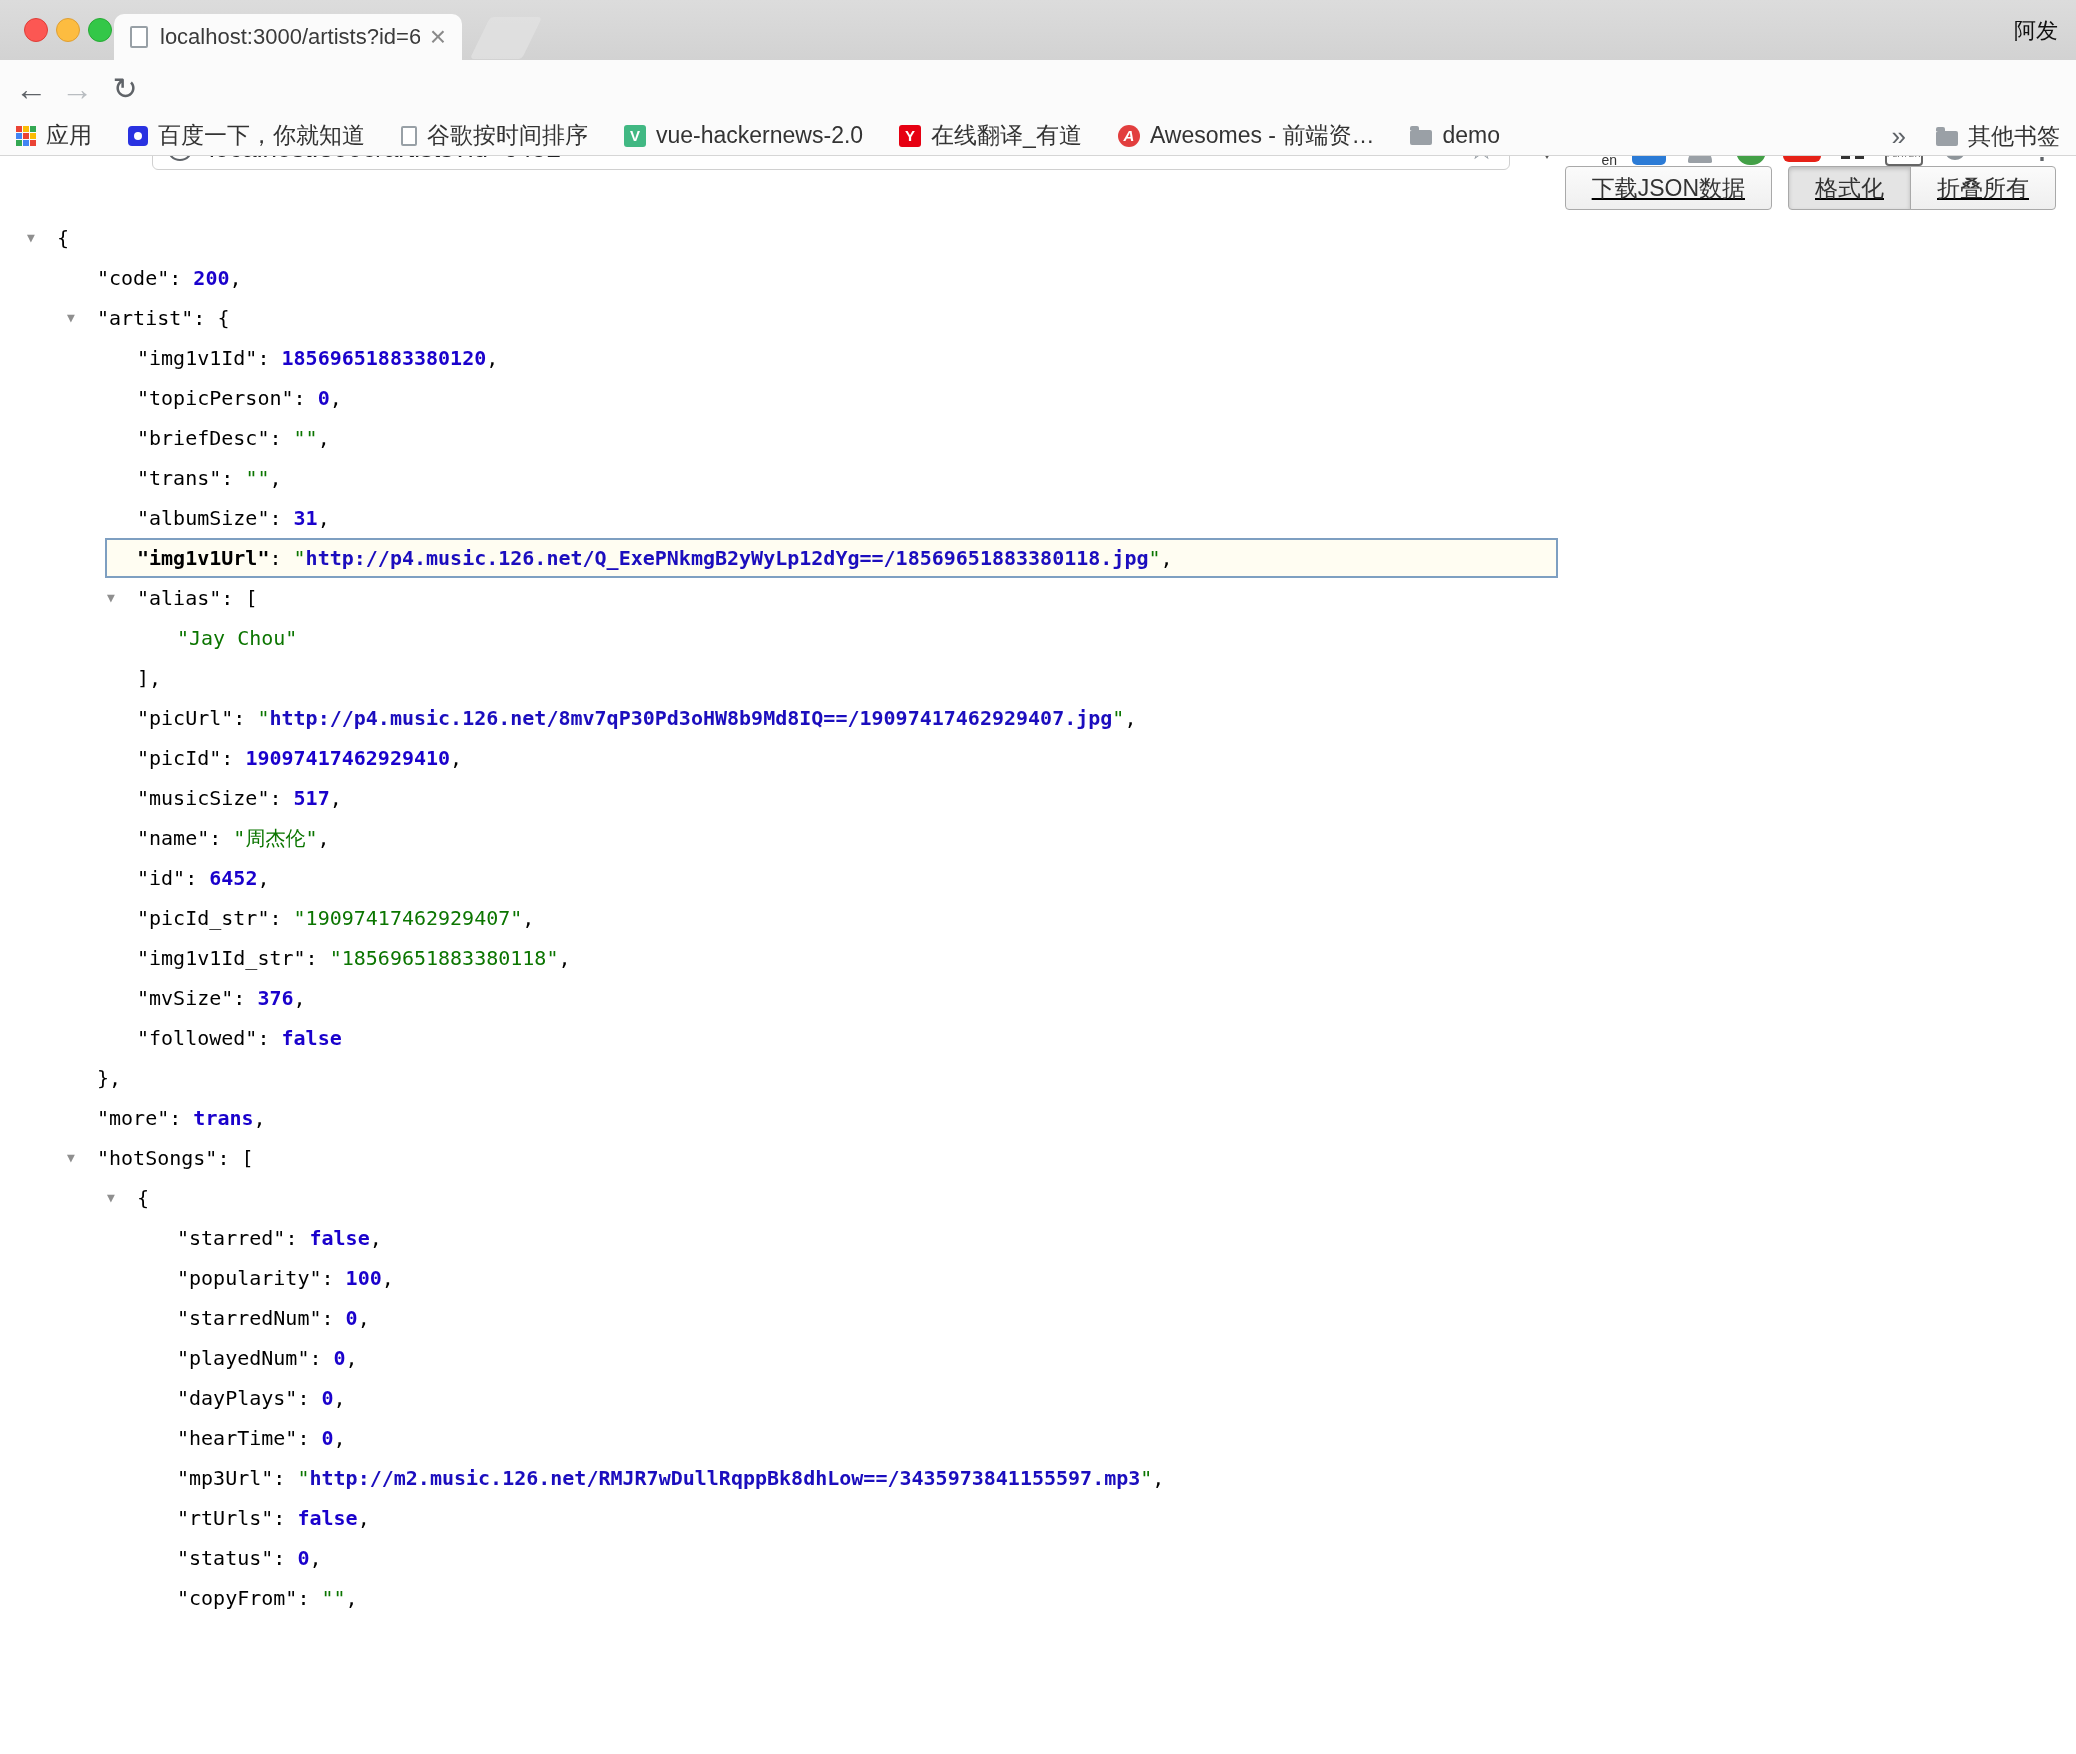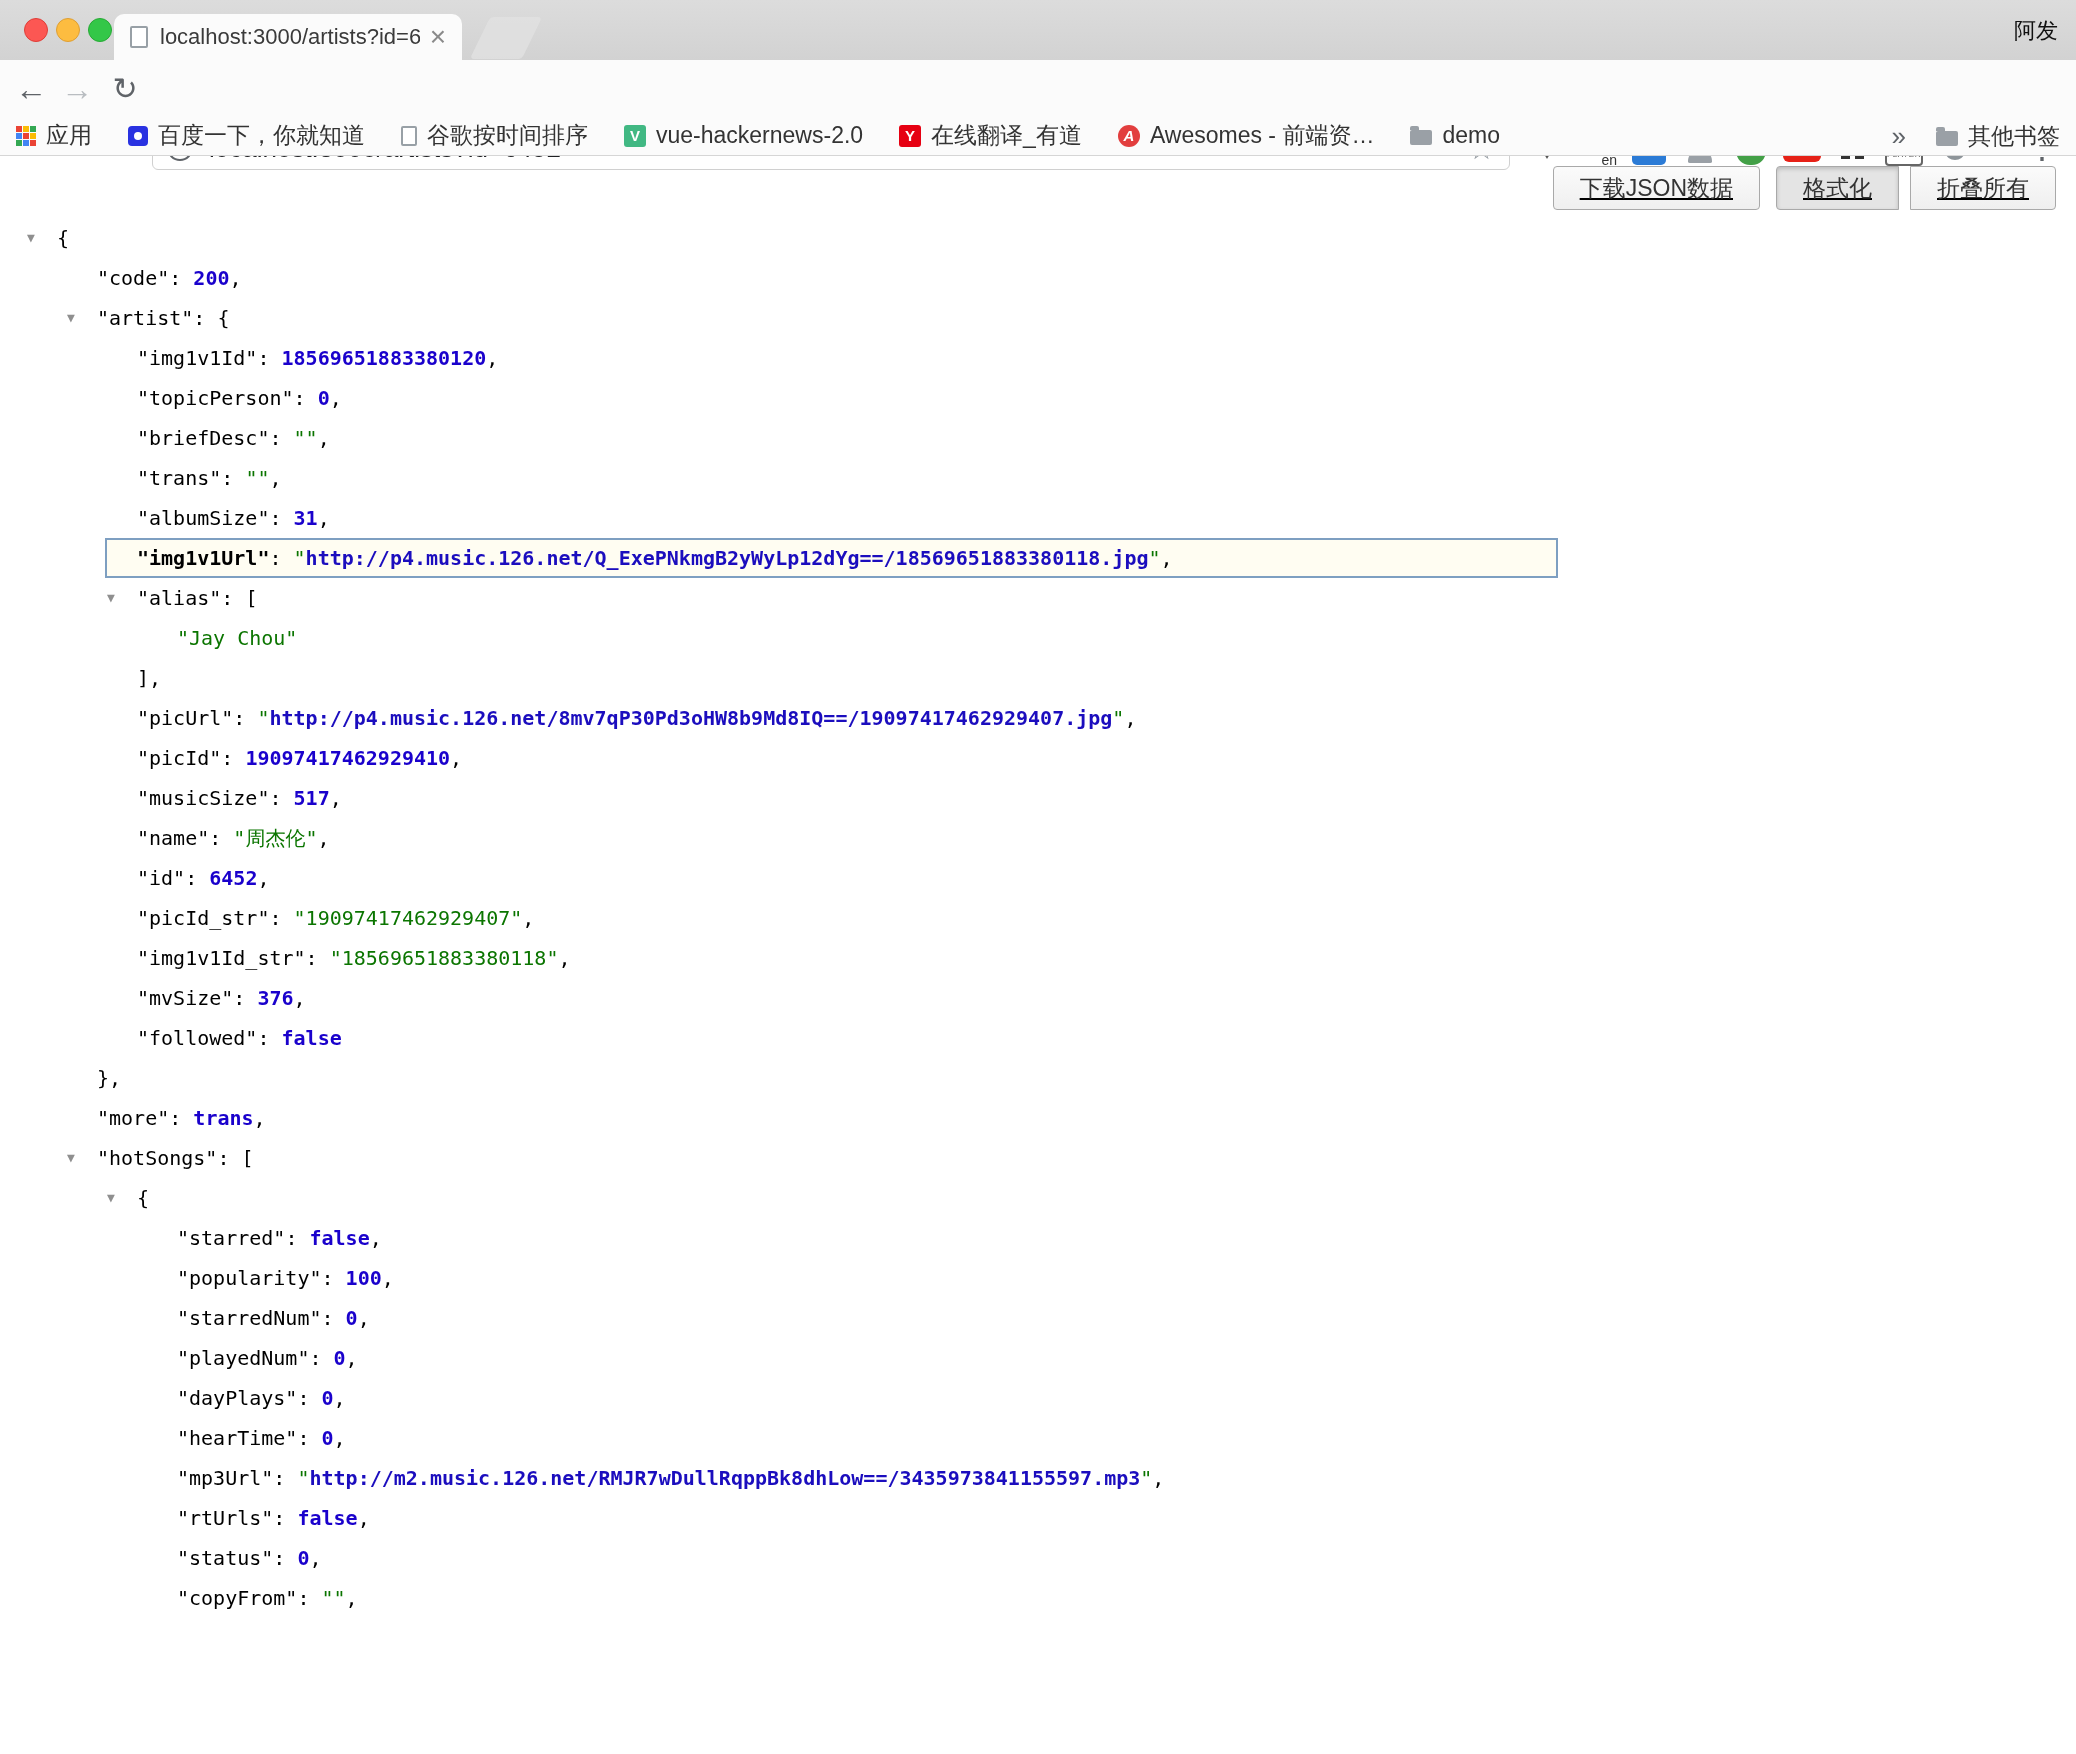--- a/index.html
+++ b/index.html
@@ -102,21 +102,21 @@
                     background:#9aa0a6; border-radius:2px 2px 0 0; }
   .bm-right { position:absolute; right:16px; top:0; height:40px; display:flex;
               align-items:center; gap:30px; }
   .bm-overflow { font-size:26px; color:#5f6368; }
 
   
   .actions { position:absolute; top:166px; right:20px; display:flex; gap:16px;text-decoration:underline; }
   .btn { height:44px; padding:0 26px; font-size:23px; color:#333;
          background:linear-gradient(#fbfbfb,#efefef); border:1px solid #a9a9a9;
          border-radius:4px; font-family:"Liberation Sans", sans-serif; }
-  .seg { display:flex;gap:12px; }
+  .seg { display:flex; }
   .seg .btn:first-child { border-radius:4px 0 0 4px; }
   .seg .btn:last-child  { border-radius:0 4px 4px 0; margin-left:-1px; }
   .btn.active { background:#e4e4e4; box-shadow:inset 0 2px 4px rgba(0,0,0,.18); }
 
   
   #json-rows { position:absolute; top:218px; left:0; right:0;
                font-family:"DejaVu Sans Mono", monospace; font-size:20px; color:#000; }
   .jrow { height:40px; line-height:40px; white-space:pre; position:relative; }
   .arrow { position:absolute; top:0; font-size:13px; color:#8f8f8f; line-height:40px; }
   .tk { color:#000; }

